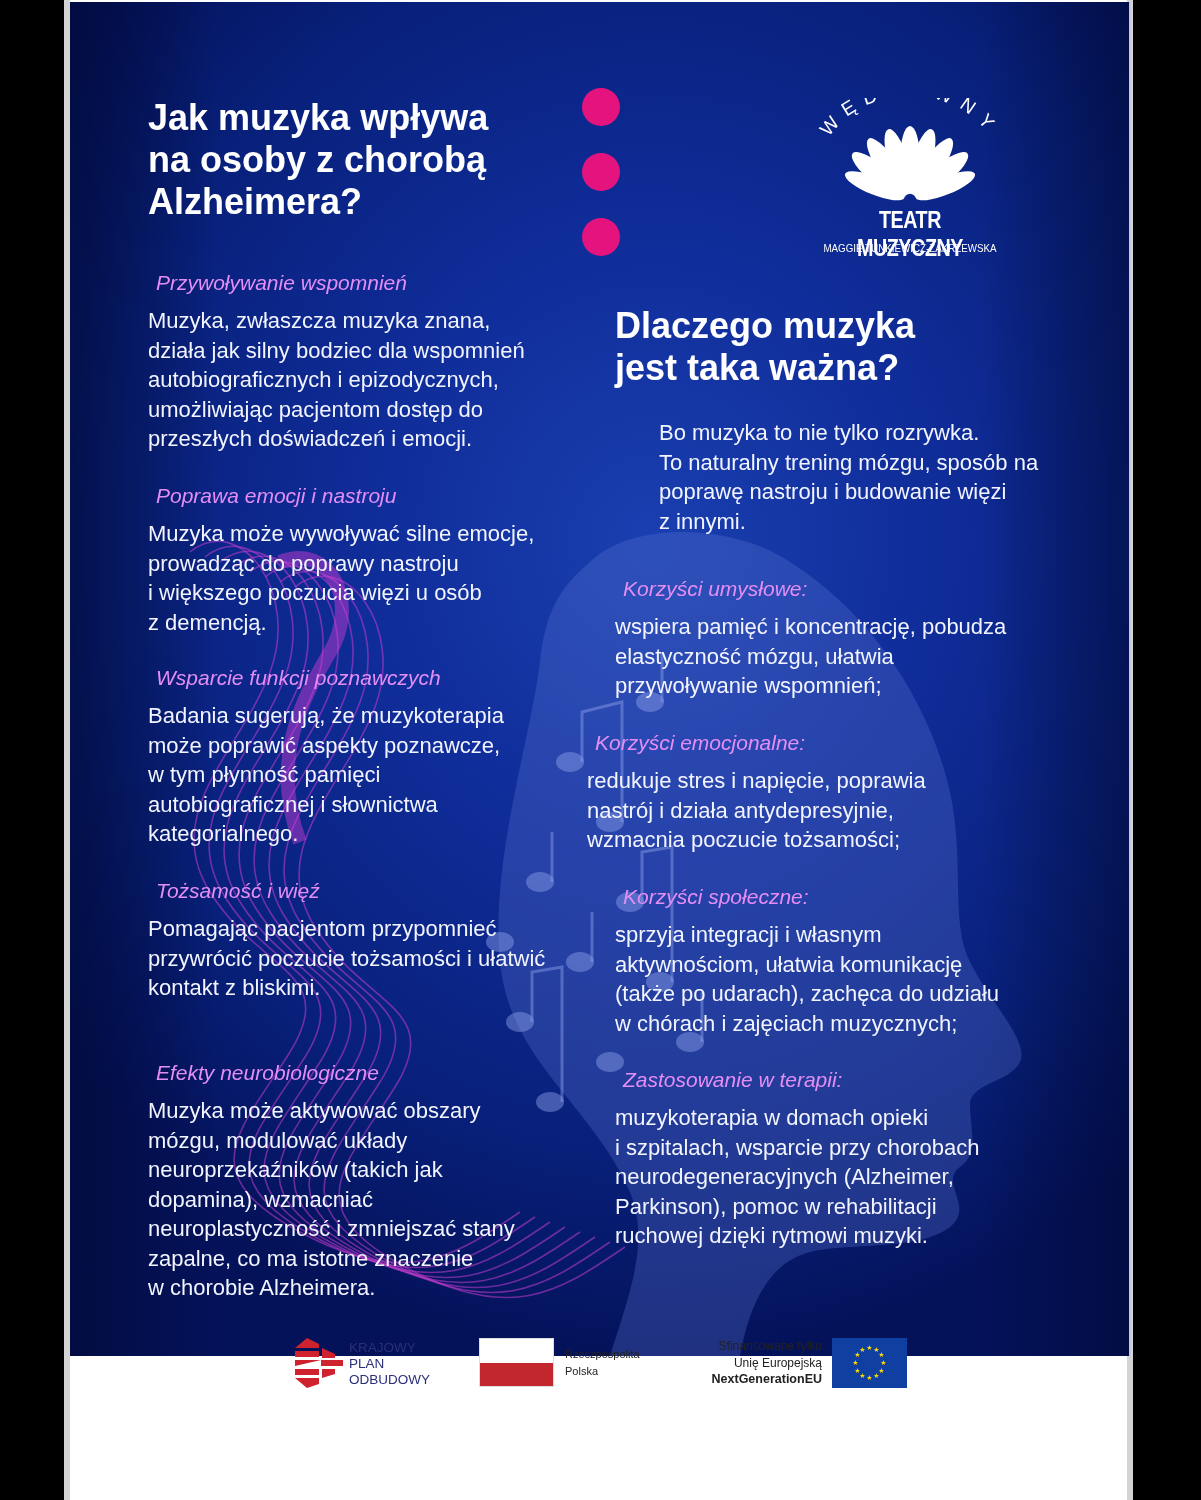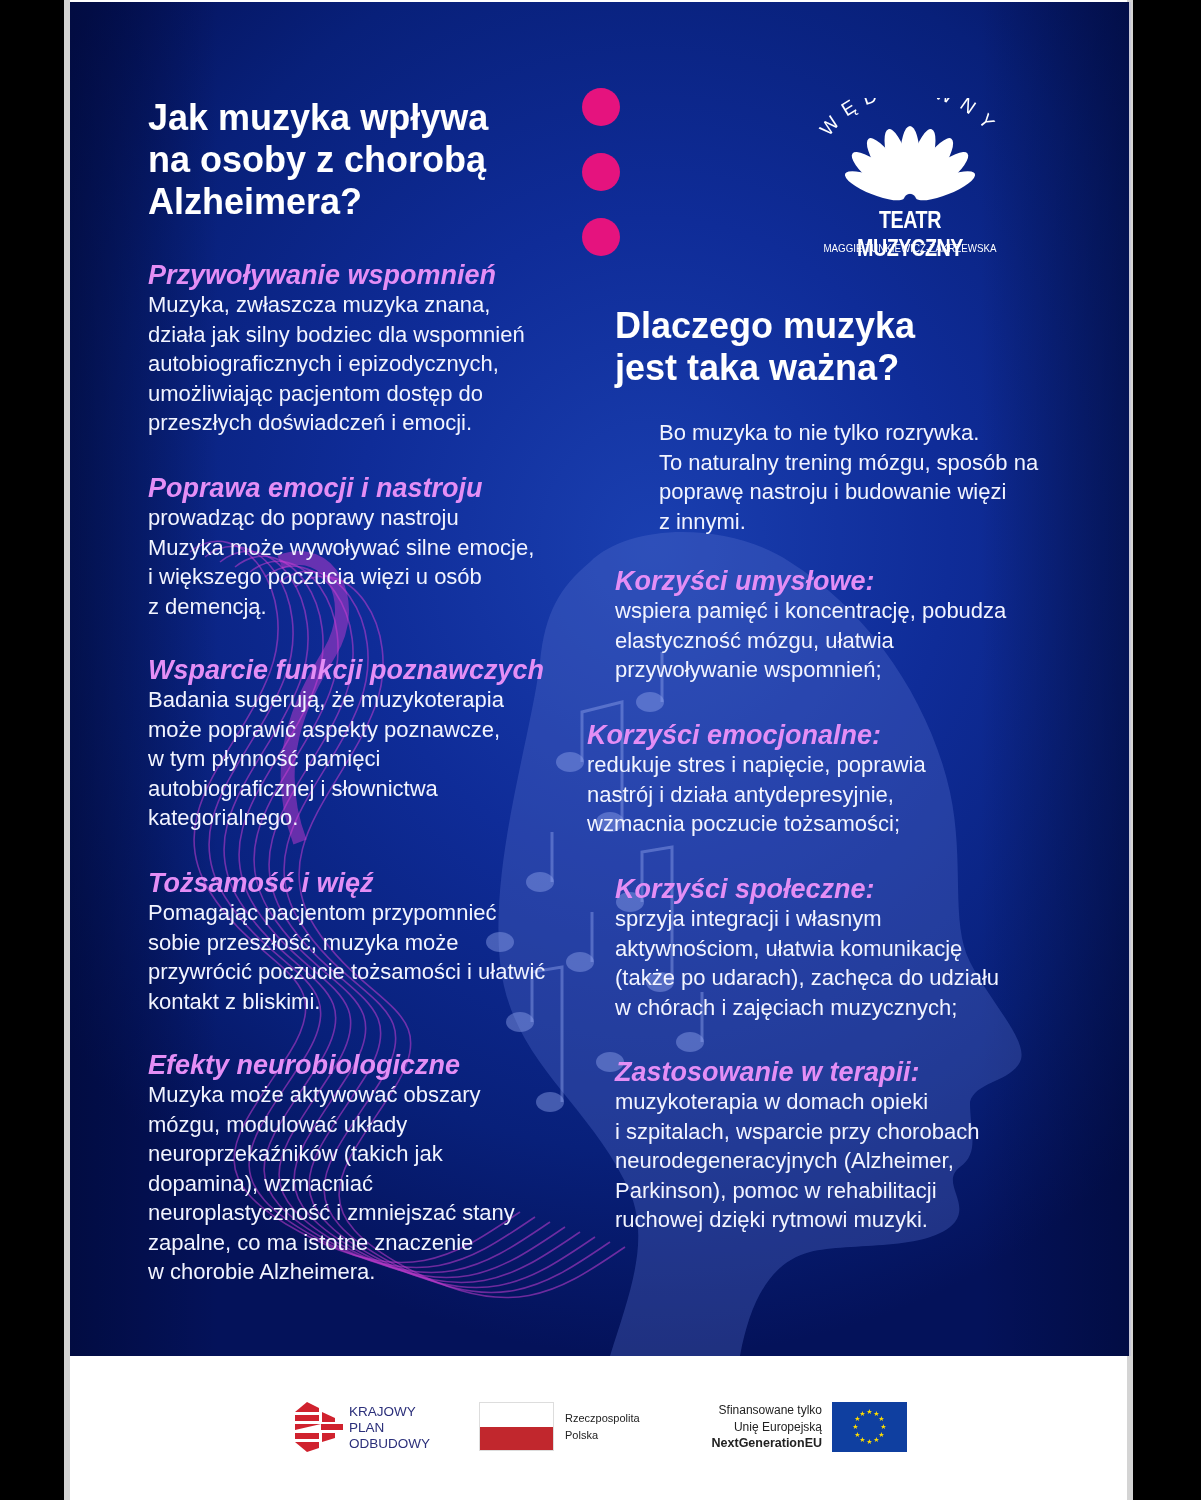--- a/index.html
+++ b/index.html
@@ -27,31 +27,31 @@
   }
   .bg-art { position: absolute; left: 0; top: 0; width: 1059px; height: 1354px; }
   .title {
     position: absolute; color: #fff; font-weight: bold;
     font-size: 36px; line-height: 42px; margin: 0;
   }
   .title span { display: block; }
   .dot { position: absolute; width: 38px; height: 38px; border-radius: 50%; background: #e5137e; }
   .section { position: absolute; }
   .sec-head {
-    color: #e48ef5; font-style: italic; font-weight: bold;
-    font-size: 27px; line-height: 30px; margin: 0;
+    color: #e48ef5; font-style: italic; font-weight: normal;
+    font-size: 21px; line-height: 30px; margin: 8px;
   }
   .sec-body { color: #f2f4ff; font-size: 22px; line-height: 29.5px; margin: 0; }
   .sec-body span { display: block; }
   .intro { position: absolute; color: #f2f4ff; font-size: 22px; line-height: 29.5px; }
   .intro span { display: block; }
   .logo { position: absolute; left: 800px; top: 88px; width: 210px; height: 170px; text-align: center; color: #fff; }
   .logo-name { position: absolute; left: 0; top: 108px; width: 210px; font-size: 24px; font-weight: bold; letter-spacing: -0.5px; font-family: "Liberation Sans", sans-serif; transform: scaleX(0.82); transform-origin: center; }
   .logo-sub { position: absolute; left: 0; top: 144px; width: 210px; font-size: 11.5px; transform: scaleX(0.85); transform-origin: center; letter-spacing: 0; }
-  .footer-logos { position: absolute; top: 1398px; left: 0; width: 1201px; height: 60px; }
+  .footer-logos { position: absolute; top: 1334px; left: 0; width: 1201px; height: 60px; }
   .kpo { position: absolute; left: 293px; top: 4px; }
   .kpo-text { position: absolute; left: 56px; top: 2px; color: #2b2f7a; font-size: 13.5px; line-height: 16px; width: 120px; }
   .kpo-text span { display: block; }
   .flag { position: absolute; left: 479px; top: 4px; width: 75px; height: 49px; border: 1px solid #ddd; box-sizing: border-box; }
   .flag .w { height: 50%; background: #fff; }
   .flag .r { height: 50%; background: #c1272d; }
   .rp-text { position: absolute; left: 565px; top: 12px; color: #222; font-size: 11px; line-height: 17px; }
   .rp-text span { display: block; }
   .eu-text { position: absolute; left: 682px; top: 4px; width: 140px; text-align: right; color: #222; font-size: 12px; line-height: 16.5px; }
   .eu-text span { display: block; }
@@ -146,43 +146,42 @@
       <span>działa jak silny bodziec dla wspomnień</span>
       <span>autobiograficznych i epizodycznych,</span>
       <span>umożliwiając pacjentom dostęp do</span>
       <span>przeszłych doświadczeń i emocji.</span>
     </p>
   </div>
 
   <div class="section" style="left:78px; top:471px;">
     <h3 class="sec-head">Poprawa emocji i nastroju</h3>
     <p class="sec-body">
+      <span>Muzyka może wywoływać silne emocje,</span>
       <span>prowadząc do poprawy nastroju</span>
-      <span>Muzyka może wywoływać silne emocje,</span>
       <span>i większego poczucia więzi u osób</span>
       <span>z demencją.</span>
     </p>
   </div>
 
   <div class="section" style="left:78px; top:653px;">
     <h3 class="sec-head">Wsparcie funkcji poznawczych</h3>
     <p class="sec-body">
       <span>Badania sugerują, że muzykoterapia</span>
       <span>może poprawić aspekty poznawcze,</span>
       <span>w tym płynność pamięci</span>
       <span>autobiograficznej i słownictwa</span>
       <span>kategorialnego.</span>
     </p>
   </div>
 
   <div class="section" style="left:78px; top:866px;">
     <h3 class="sec-head">Tożsamość i więź</h3>
     <p class="sec-body">
       <span>Pomagając pacjentom przypomnieć</span>
-      <span>sobie przeszłość, muzyka może</span>
       <span>przywrócić poczucie tożsamości i ułatwić</span>
       <span>kontakt z bliskimi.</span>
     </p>
   </div>
 
   <div class="section" style="left:78px; top:1048px;">
     <h3 class="sec-head">Efekty neurobiologiczne</h3>
     <p class="sec-body">
       <span>Muzyka może aktywować obszary</span>
       <span>mózgu, modulować układy</span>

